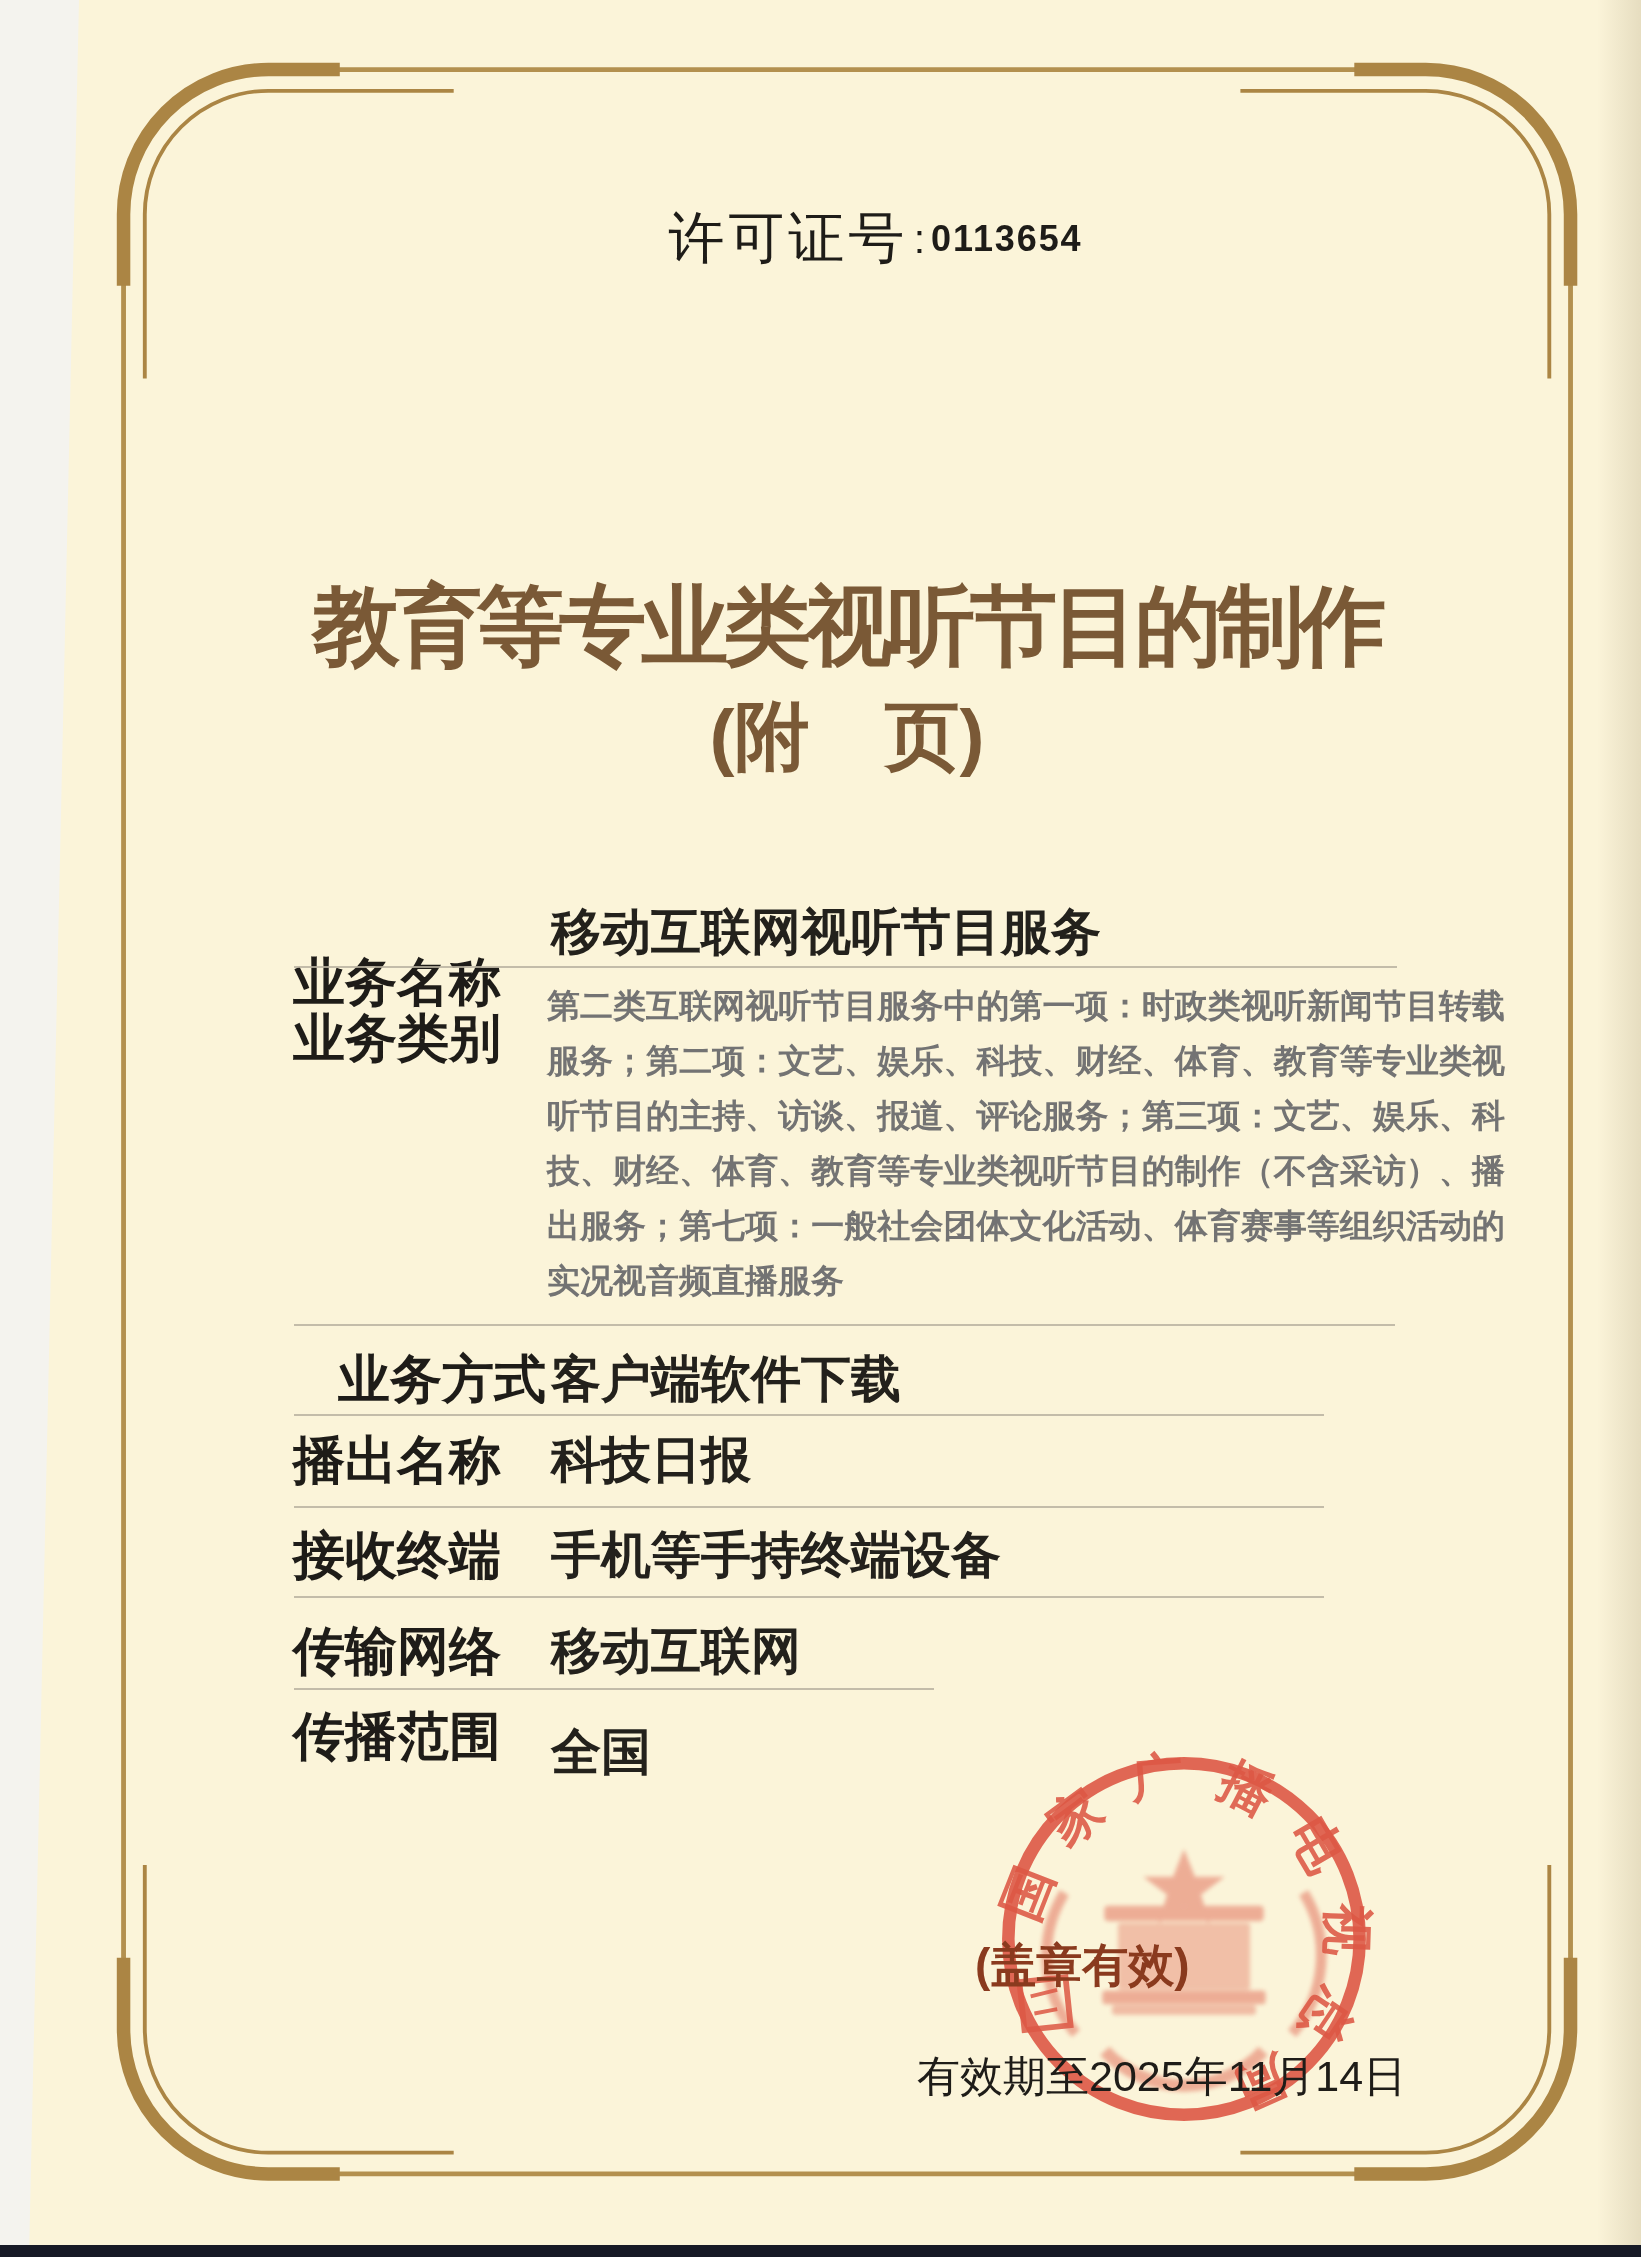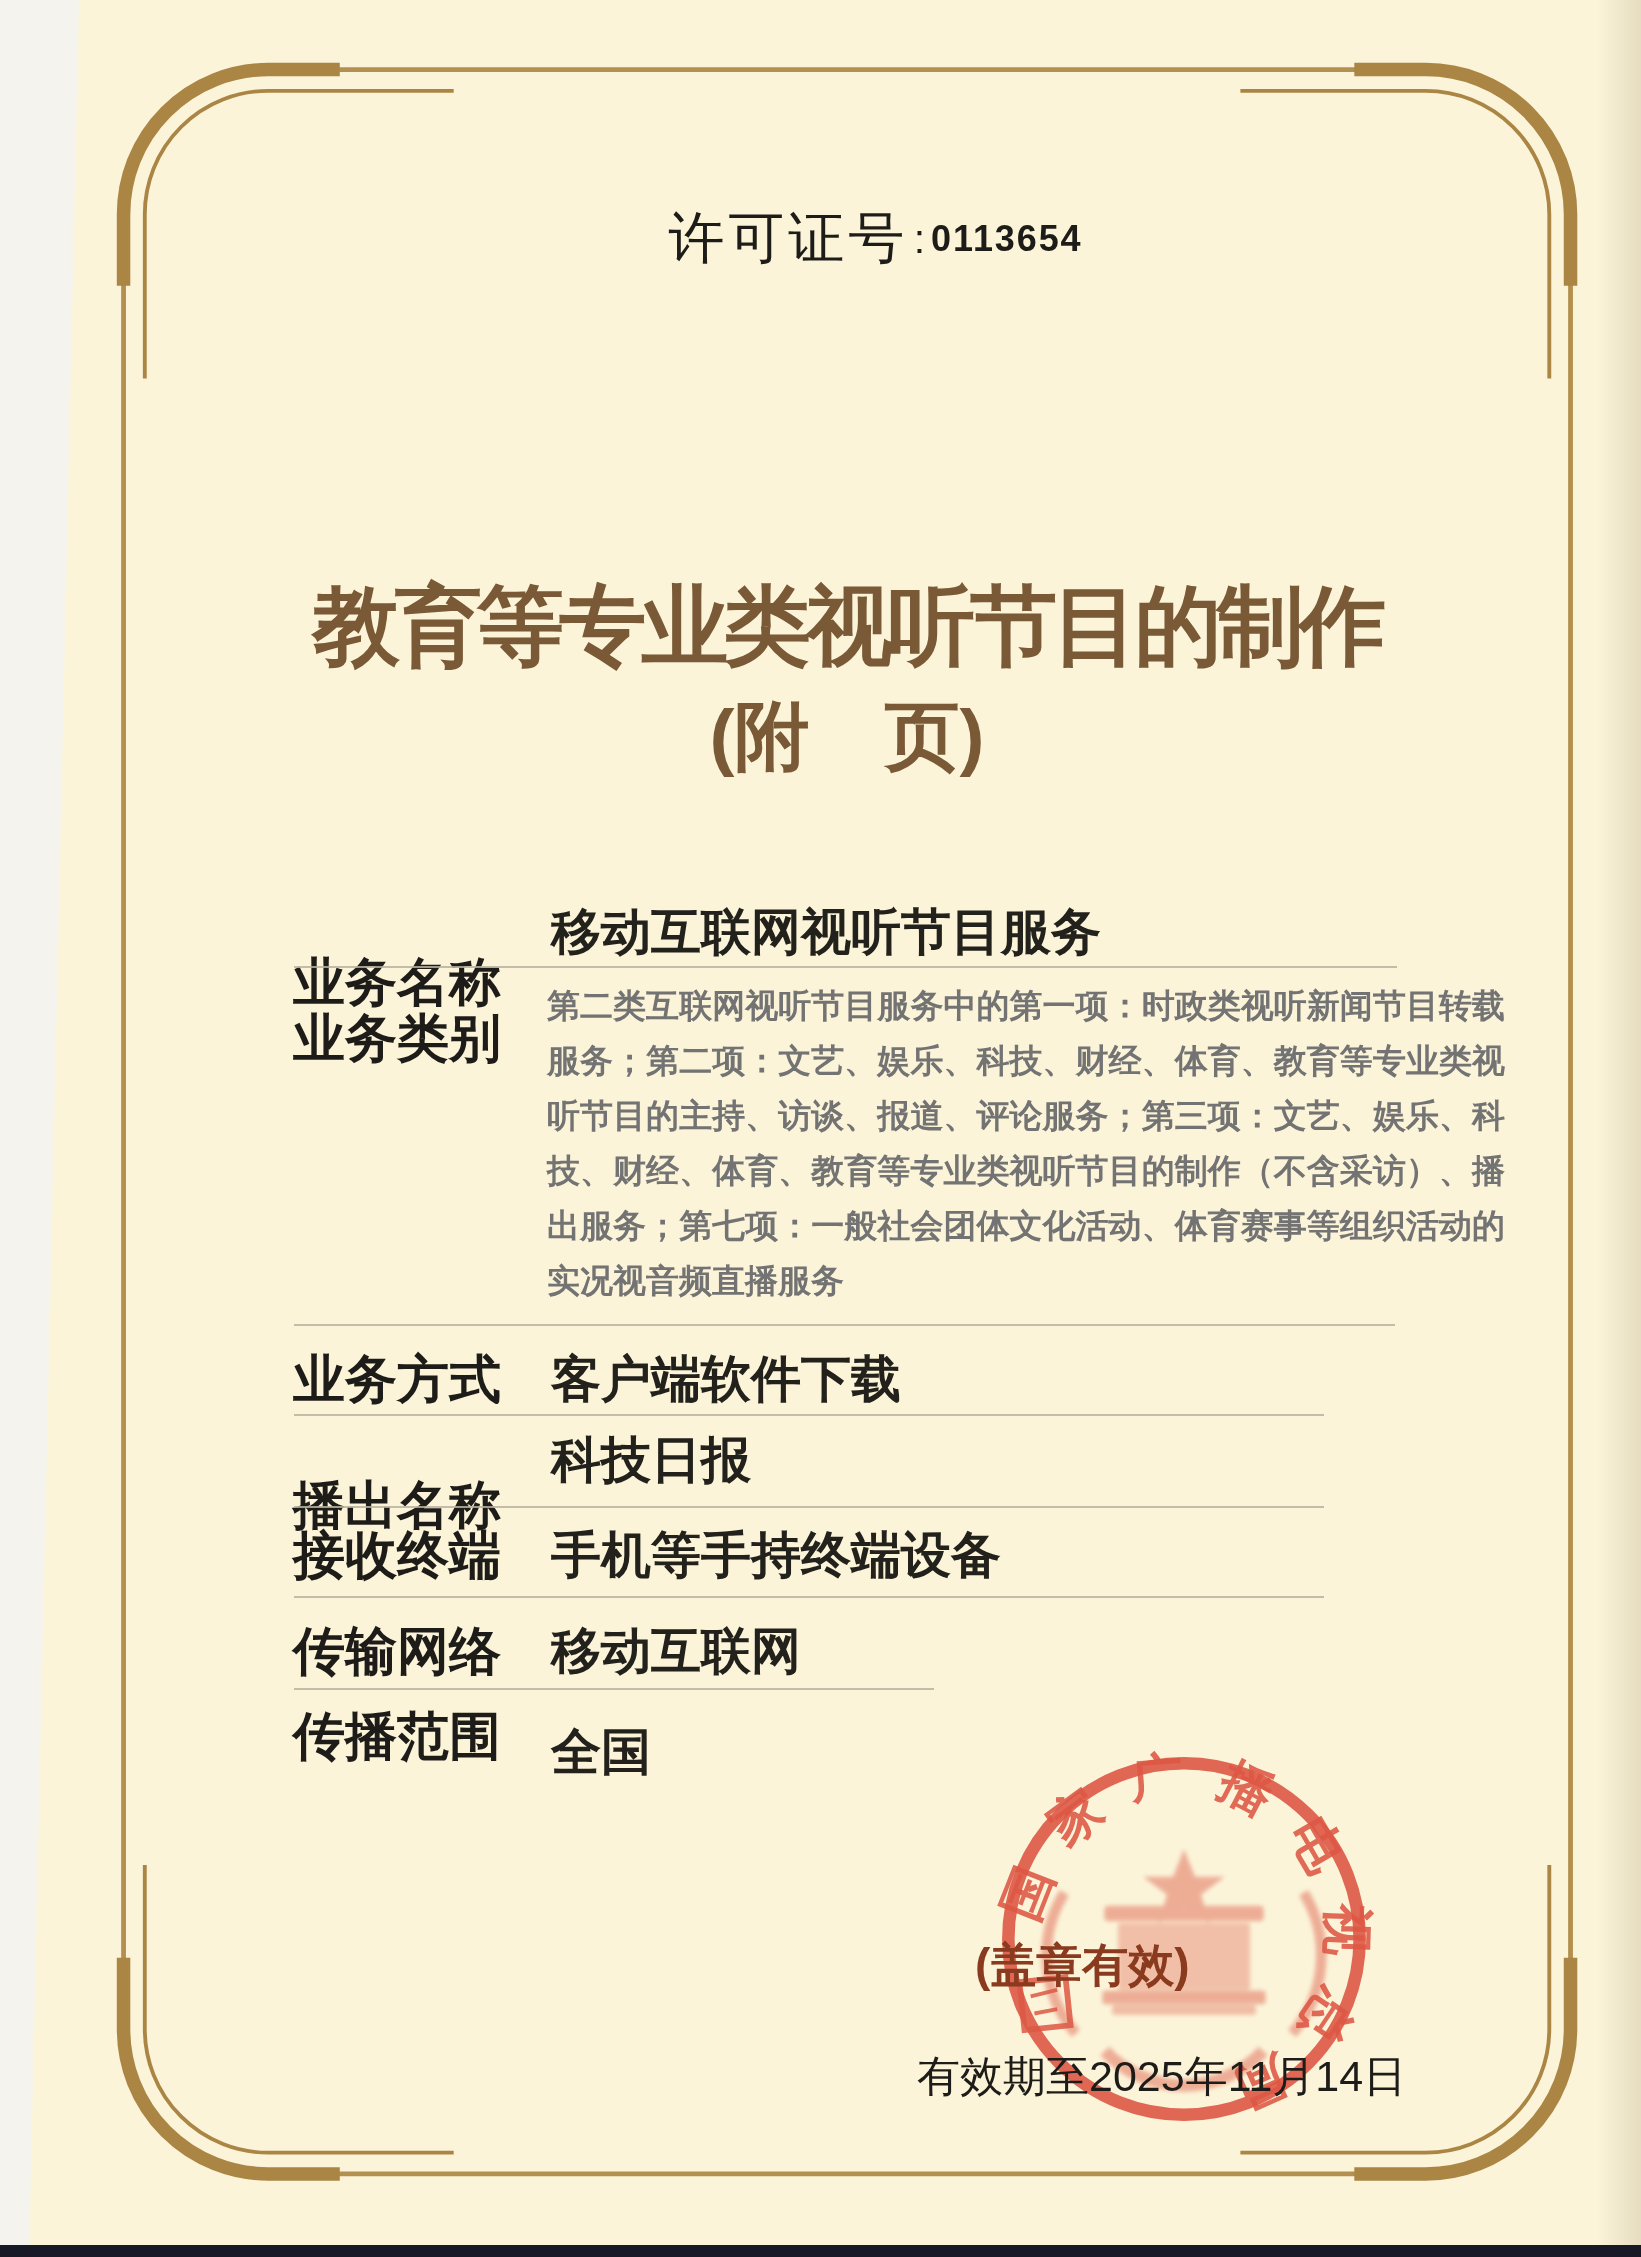--- a/index.html
+++ b/index.html
@@ -129,26 +129,26 @@
     <div class="row-label" style="top: 949px;">业务名称</div>
     <div class="row-value" style="top: 899px;">移动互联网视听节目服务</div>
   </div>
 
   <div>
     <div class="row-label" style="top: 1005px;">业务类别</div>
     <div class="row-paragraph">第二类互联网视听节目服务中的第一项：时政类视听新闻节目转载服务；第二项：文艺、娱乐、科技、财经、体育、教育等专业类视听节目的主持、访谈、报道、评论服务；第三项：文艺、娱乐、科技、财经、体育、教育等专业类视听节目的制作（不含采访）、播出服务；第七项：一般社会团体文化活动、体育赛事等组织活动的实况视音频直播服务</div>
   </div>
 
   <div>
-    <div class="row-label" style="top: 1346px;">业务方式</div>
+    <div class="row-label" style="top: 1346px; margin-left: 45px;">业务方式</div>
     <div class="row-value" style="top: 1346px;">客户端软件下载</div>
   </div>
 
   <div>
-    <div class="row-label" style="top: 1472px;">播出名称</div>
+    <div class="row-label" style="top: 1427px;">播出名称</div>
     <div class="row-value" style="top: 1427px;">科技日报</div>
   </div>
 
   <div>
     <div class="row-label" style="top: 1522px;">接收终端</div>
     <div class="row-value" style="top: 1522px;">手机等手持终端设备</div>
   </div>
 
   <div>
     <div class="row-label" style="top: 1618px;">传输网络</div>

